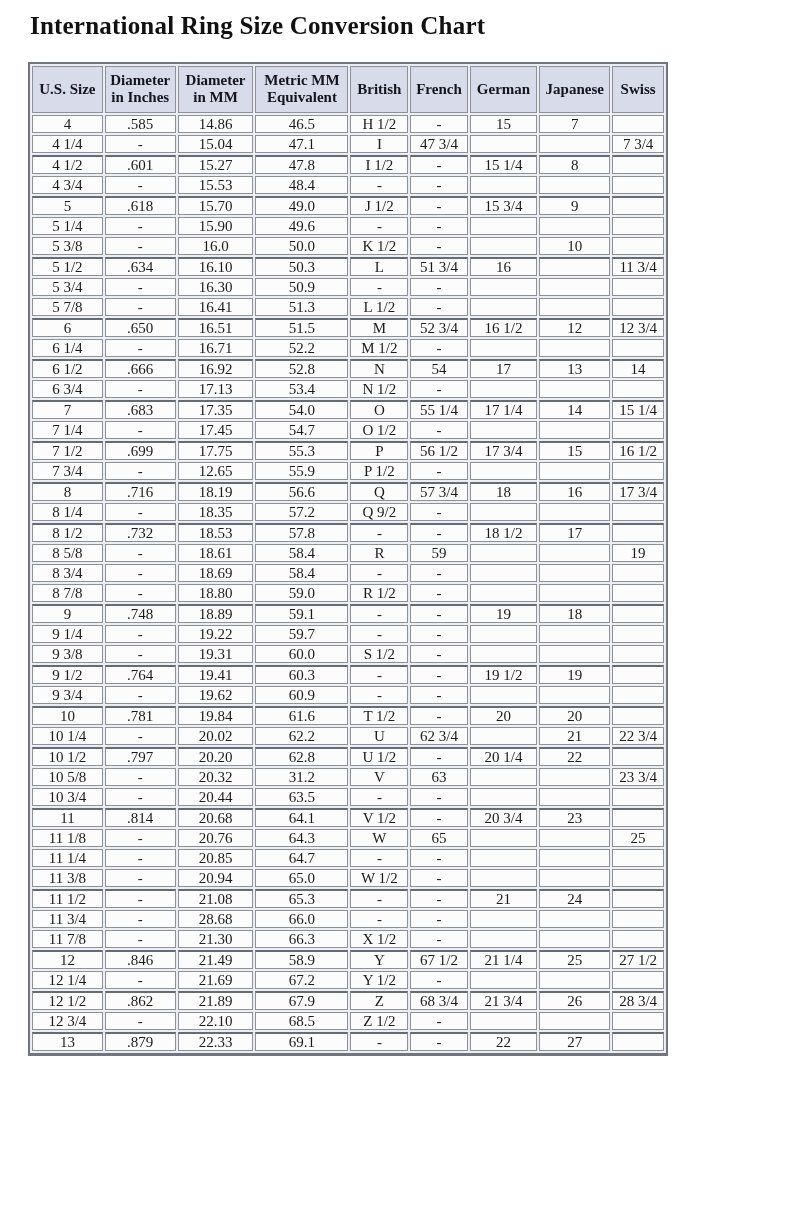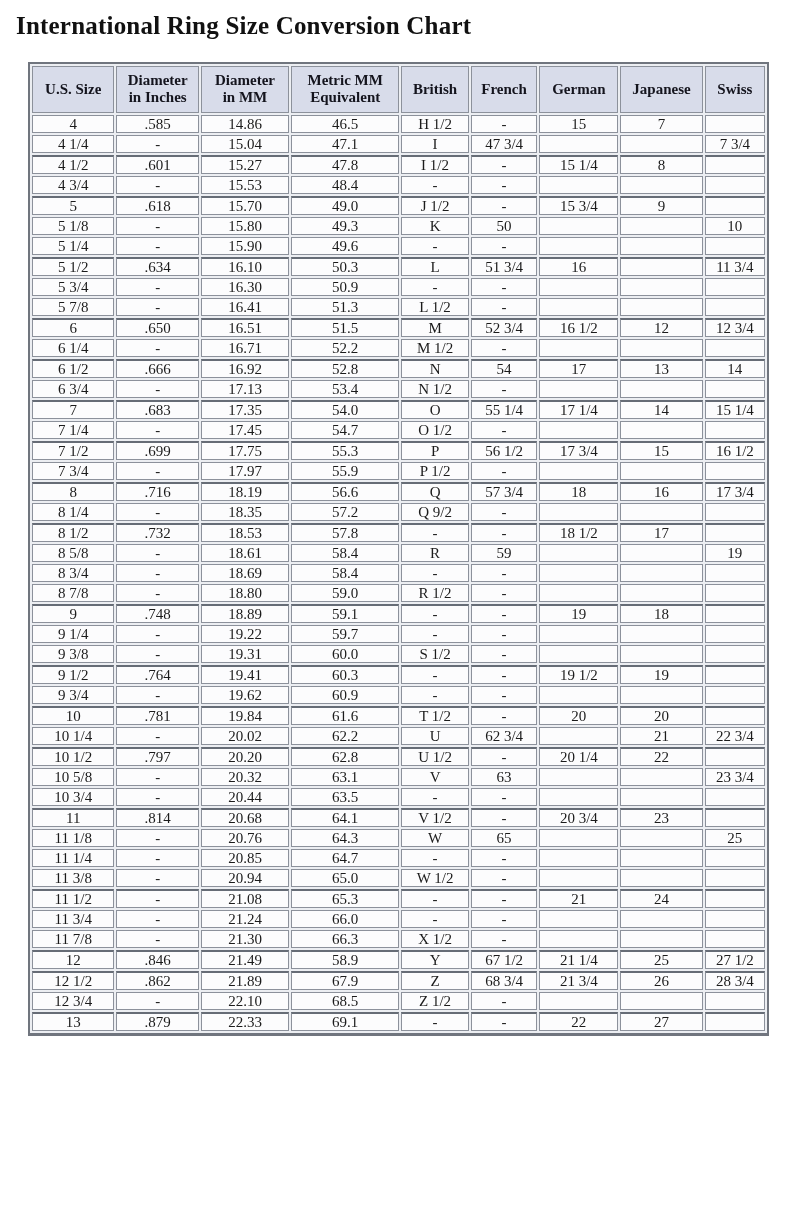--- a/index.html
+++ b/index.html
@@ -7,29 +7,29 @@
   .page {
     width: 794px;
     height: 1213px;
     background: #ffffff;
     font-family: "Liberation Serif", serif;
     color: var(--text, #1b1b1b);
     overflow: hidden;
   }
   .page-title {
     margin: 0;
-    padding: 12px 0 0 16px;
+    padding: 12px 0 0 30px;
     font-size: 25px;
     font-weight: bold;
     letter-spacing: 0.2px;
     color: #111111;
   }
   table.ring-table {
     margin: 22px 0 0 28px;
-    width: 741px;
+    width: 640px;
     table-layout: fixed;
     border-collapse: separate;
     border-spacing: 2px;
     background: #eceef2;
     border: 2px solid var(--outer-border, #70757e);
     border-bottom-width: 3px;
   }
   table.ring-table th {
     background: var(--header-bg, #d8dcea);
     border: 1px solid var(--grid-border, #8c919b);
@@ -152,39 +152,39 @@
           <td>.618</td>
           <td>15.70</td>
           <td>49.0</td>
           <td>J 1/2</td>
           <td>-</td>
           <td>15 3/4</td>
           <td>9</td>
           <td></td>
         </tr>
         <tr>
-          <td>5 1/8</td>
-          <td>-</td>
-          <td>15.80</td>
-          <td>49.3</td>
-          <td>K</td>
-          <td>50</td>
-          <td></td>
-          <td></td>
-          <td>10</td>
-        </tr>
-        <tr>
           <td>5 1/4</td>
           <td>-</td>
           <td>15.90</td>
           <td>49.6</td>
           <td>-</td>
           <td>-</td>
           <td></td>
           <td></td>
+          <td></td>
+        </tr>
+        <tr>
+          <td>5 3/8</td>
+          <td>-</td>
+          <td>16.0</td>
+          <td>50.0</td>
+          <td>K 1/2</td>
+          <td>-</td>
+          <td></td>
+          <td>10</td>
           <td></td>
         </tr>
         <tr class="group">
           <td>5 1/2</td>
           <td>.634</td>
           <td>16.10</td>
           <td>50.3</td>
           <td>L</td>
           <td>51 3/4</td>
           <td>16</td>
@@ -286,21 +286,21 @@
           <td>55.3</td>
           <td>P</td>
           <td>56 1/2</td>
           <td>17 3/4</td>
           <td>15</td>
           <td>16 1/2</td>
         </tr>
         <tr>
           <td>7 3/4</td>
           <td>-</td>
-          <td>17.97</td>
+          <td>12.65</td>
           <td>55.9</td>
           <td>P 1/2</td>
           <td>-</td>
           <td></td>
           <td></td>
           <td></td>
         </tr>
         <tr class="group">
           <td>8</td>
           <td>.716</td>
@@ -452,21 +452,21 @@
           <td>U 1/2</td>
           <td>-</td>
           <td>20 1/4</td>
           <td>22</td>
           <td></td>
         </tr>
         <tr>
           <td>10 5/8</td>
           <td>-</td>
           <td>20.32</td>
-          <td>63.1</td>
+          <td>31.2</td>
           <td>V</td>
           <td>63</td>
           <td></td>
           <td></td>
           <td>23 3/4</td>
         </tr>
         <tr>
           <td>10 3/4</td>
           <td>-</td>
           <td>20.44</td>
@@ -528,21 +528,21 @@
           <td>65.3</td>
           <td>-</td>
           <td>-</td>
           <td>21</td>
           <td>24</td>
           <td></td>
         </tr>
         <tr>
           <td>11 3/4</td>
           <td>-</td>
-          <td>21.24</td>
+          <td>28.68</td>
           <td>66.0</td>
           <td>-</td>
           <td>-</td>
           <td></td>
           <td></td>
           <td></td>
         </tr>
         <tr>
           <td>11 7/8</td>
           <td>-</td>
@@ -558,20 +558,31 @@
           <td>12</td>
           <td>.846</td>
           <td>21.49</td>
           <td>58.9</td>
           <td>Y</td>
           <td>67 1/2</td>
           <td>21 1/4</td>
           <td>25</td>
           <td>27 1/2</td>
         </tr>
+        <tr>
+          <td>12 1/4</td>
+          <td>-</td>
+          <td>21.69</td>
+          <td>67.2</td>
+          <td>Y 1/2</td>
+          <td>-</td>
+          <td></td>
+          <td></td>
+          <td></td>
+        </tr>
         <tr class="group">
           <td>12 1/2</td>
           <td>.862</td>
           <td>21.89</td>
           <td>67.9</td>
           <td>Z</td>
           <td>68 3/4</td>
           <td>21 3/4</td>
           <td>26</td>
           <td>28 3/4</td>

